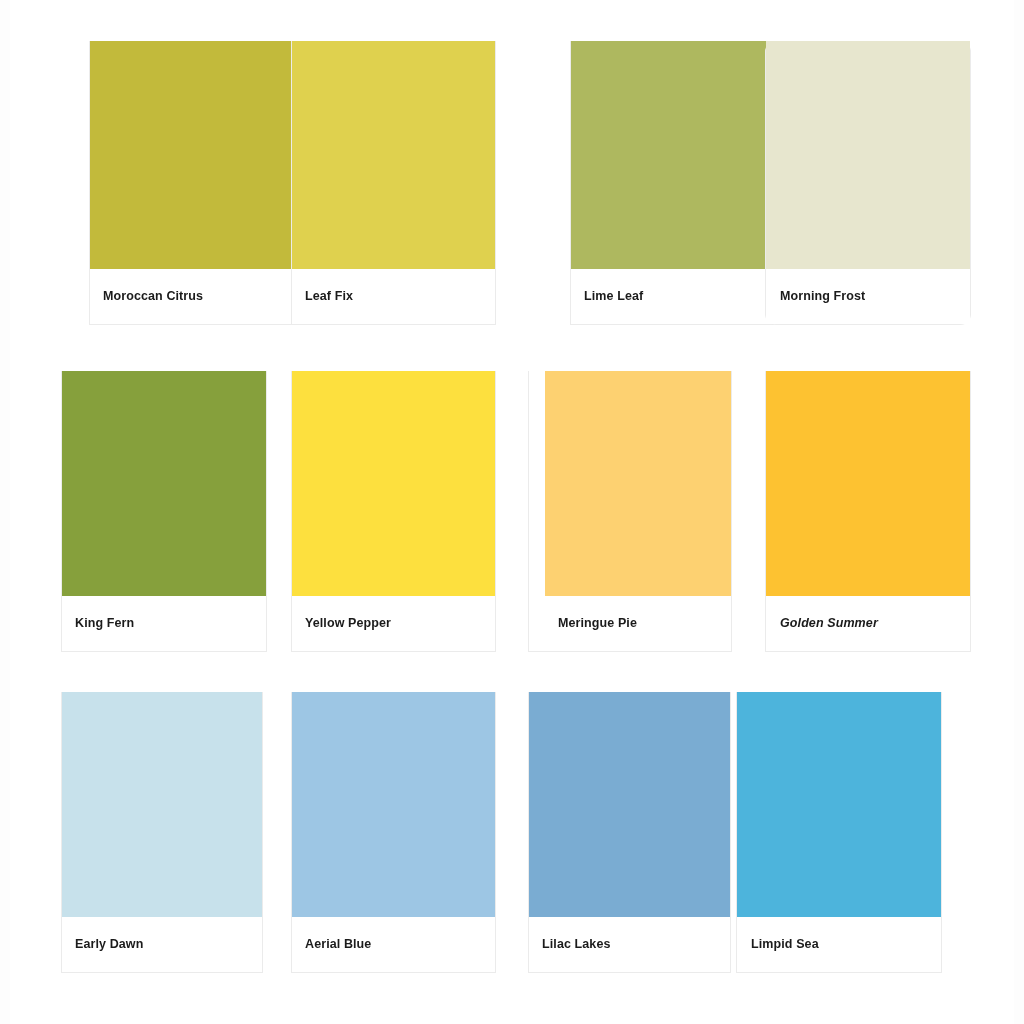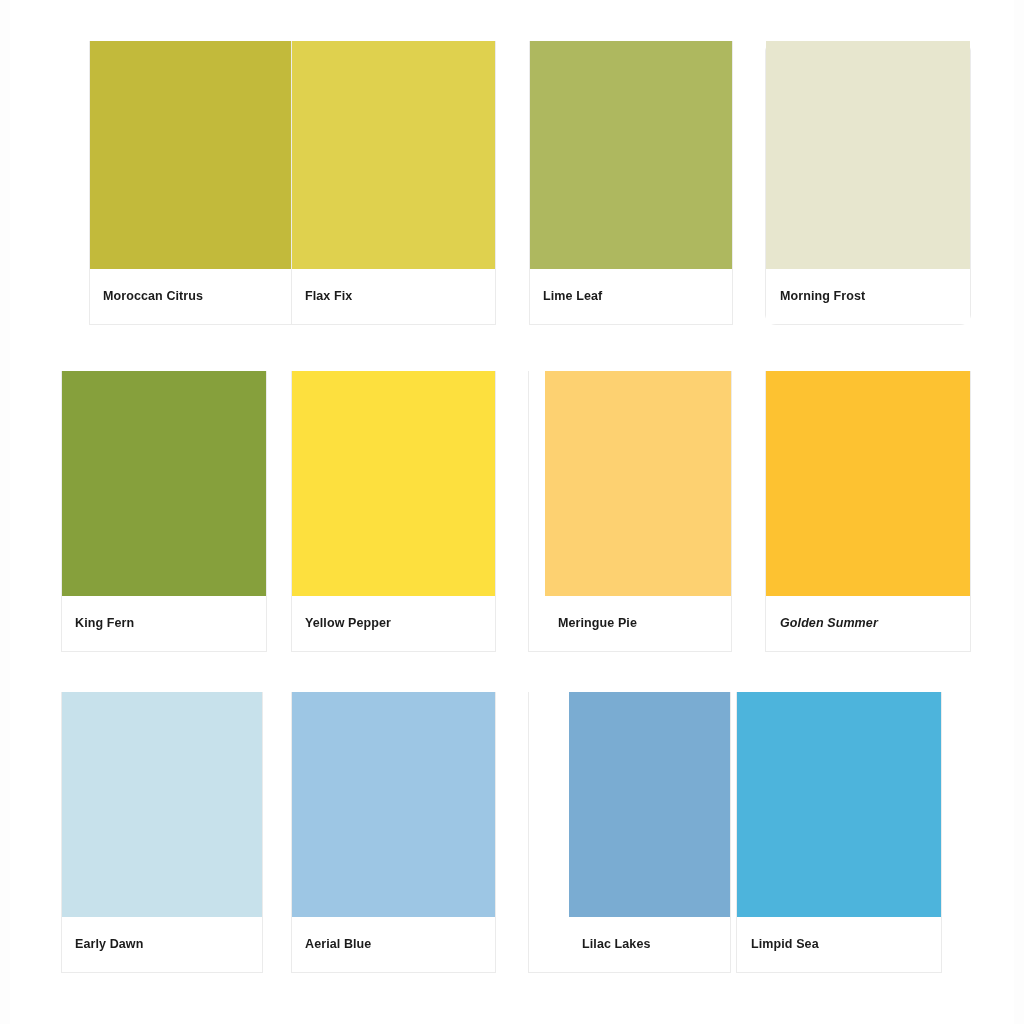--- a/index.html
+++ b/index.html
@@ -79,27 +79,27 @@
   .card-2  { left: 529px; top: 41px;  }
   .card-3  { left: 765px; top: 41px; border-radius: 11px;  }
 
   .card-4  { left: 61px;  top: 371px; }
   .card-5  { left: 291px; top: 371px; }
   .card-6  { left: 528px; top: 371px; }
   .card-7  { left: 765px; top: 371px; }
 
   .card-8  { left: 61px;  top: 692px; }
   .card-9  { left: 291px; top: 692px; }
-  .card-10 { left: 528px; top: 692px; padding-left: 40px; }
+  .card-10 { left: 528px; top: 692px; }
   .card-11 { left: 736px; top: 692px; }
 
   
   .card-0  { width: 204px; }
   .card-1  { width: 205px; }
-  .card-2  { width: 204px; }
+  .card-2  { width: 204px; margin-left: 41px; }
   .card-3  { width: 206px; }
   .card-4  { width: 206px; }
   .card-5  { width: 205px; }
   .card-6  { width: 204px; padding-left: 16px; }
   .card-7  { width: 206px; }
   .card-8  { width: 202px; }
   .card-9  { width: 205px; }
   .card-10 { width: 203px; }
   .card-11 { width: 206px; }
 
@@ -126,21 +126,21 @@
     <div class="swatch-card card-0" style="background: rgb(255, 255, 255); border-color: rgb(235, 235, 235);">
       <div class="swatch-color" style="background-color: rgb(194, 186, 59);"></div>
       <div class="swatch-label-strip">
         <span class="swatch-name" style="color: rgb(27, 27, 27);">Moroccan Citrus</span>
       </div>
     </div>
 
     <div class="swatch-card card-1" style="background: rgb(255, 255, 255); border-color: rgb(235, 235, 235);">
       <div class="swatch-color" style="background-color: rgb(223, 209, 78);"></div>
       <div class="swatch-label-strip">
-        <span class="swatch-name" style="color: rgb(27, 27, 27);">Flax Fix</span>
+        <span class="swatch-name" style="color: rgb(27, 27, 27);">Leaf Fix</span>
       </div>
     </div>
 
     <div class="swatch-card card-2" style="background: rgb(255, 255, 255); border-color: rgb(235, 235, 235);">
       <div class="swatch-color" style="background-color: rgb(174, 184, 95);"></div>
       <div class="swatch-label-strip">
         <span class="swatch-name" style="color: rgb(27, 27, 27);">Lime Leaf</span>
       </div>
     </div>
 

